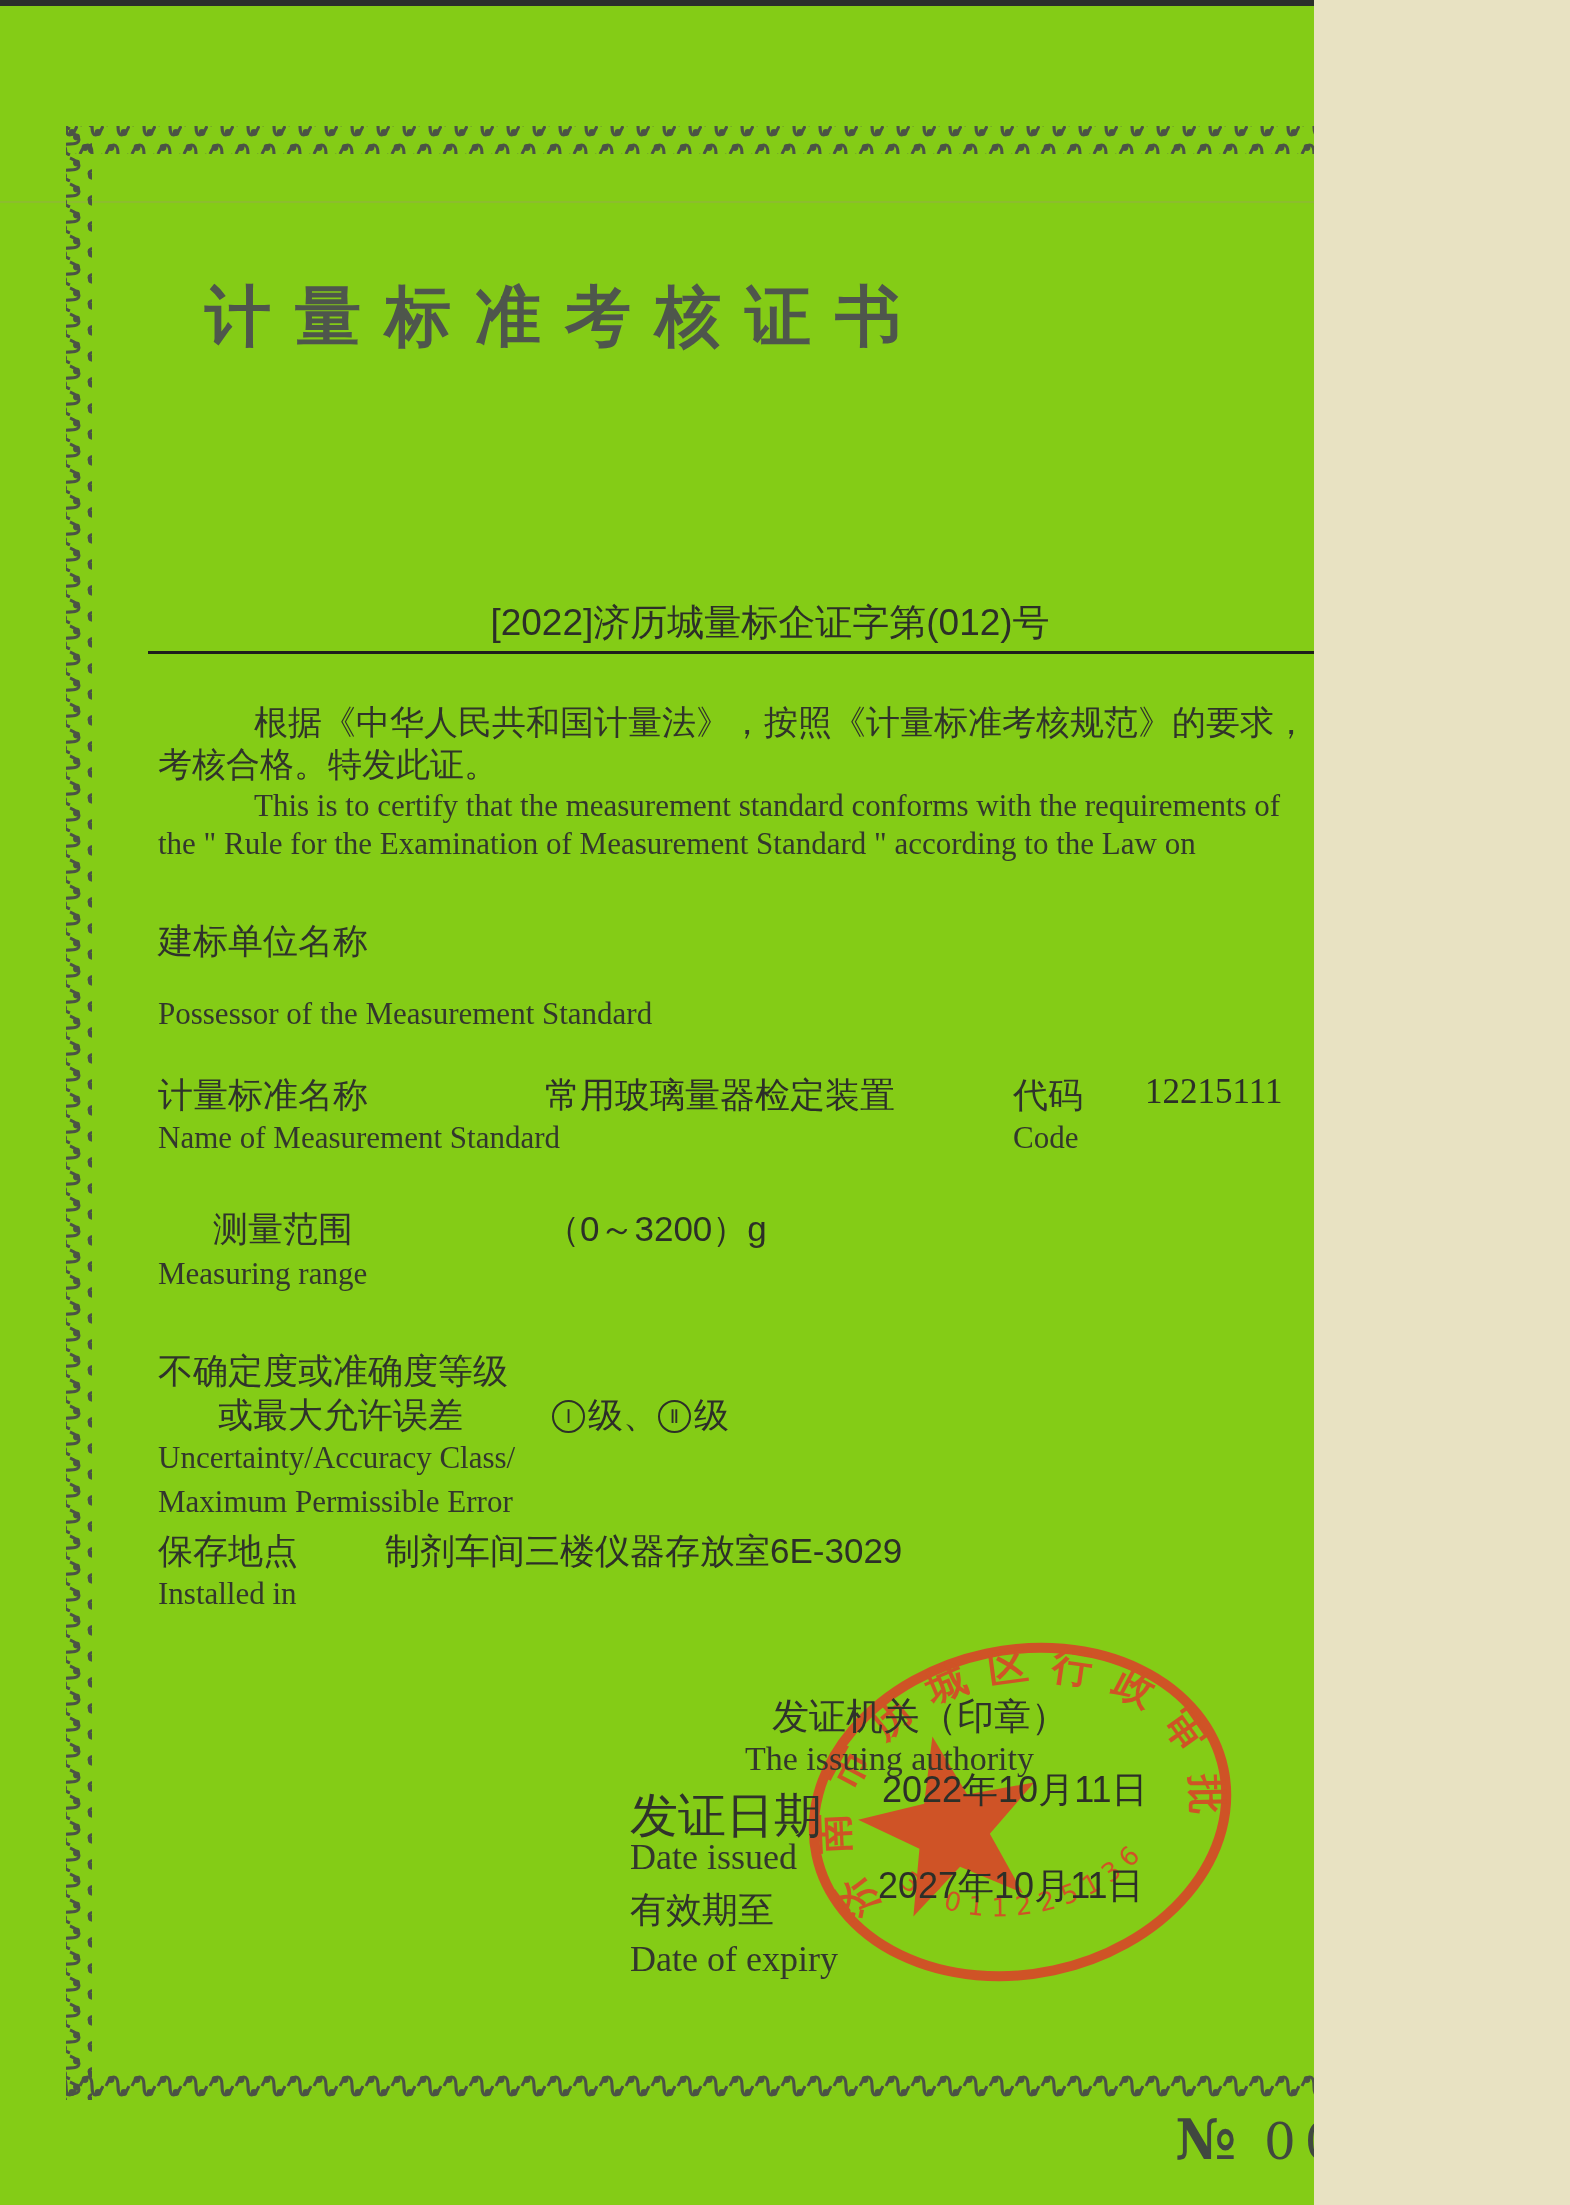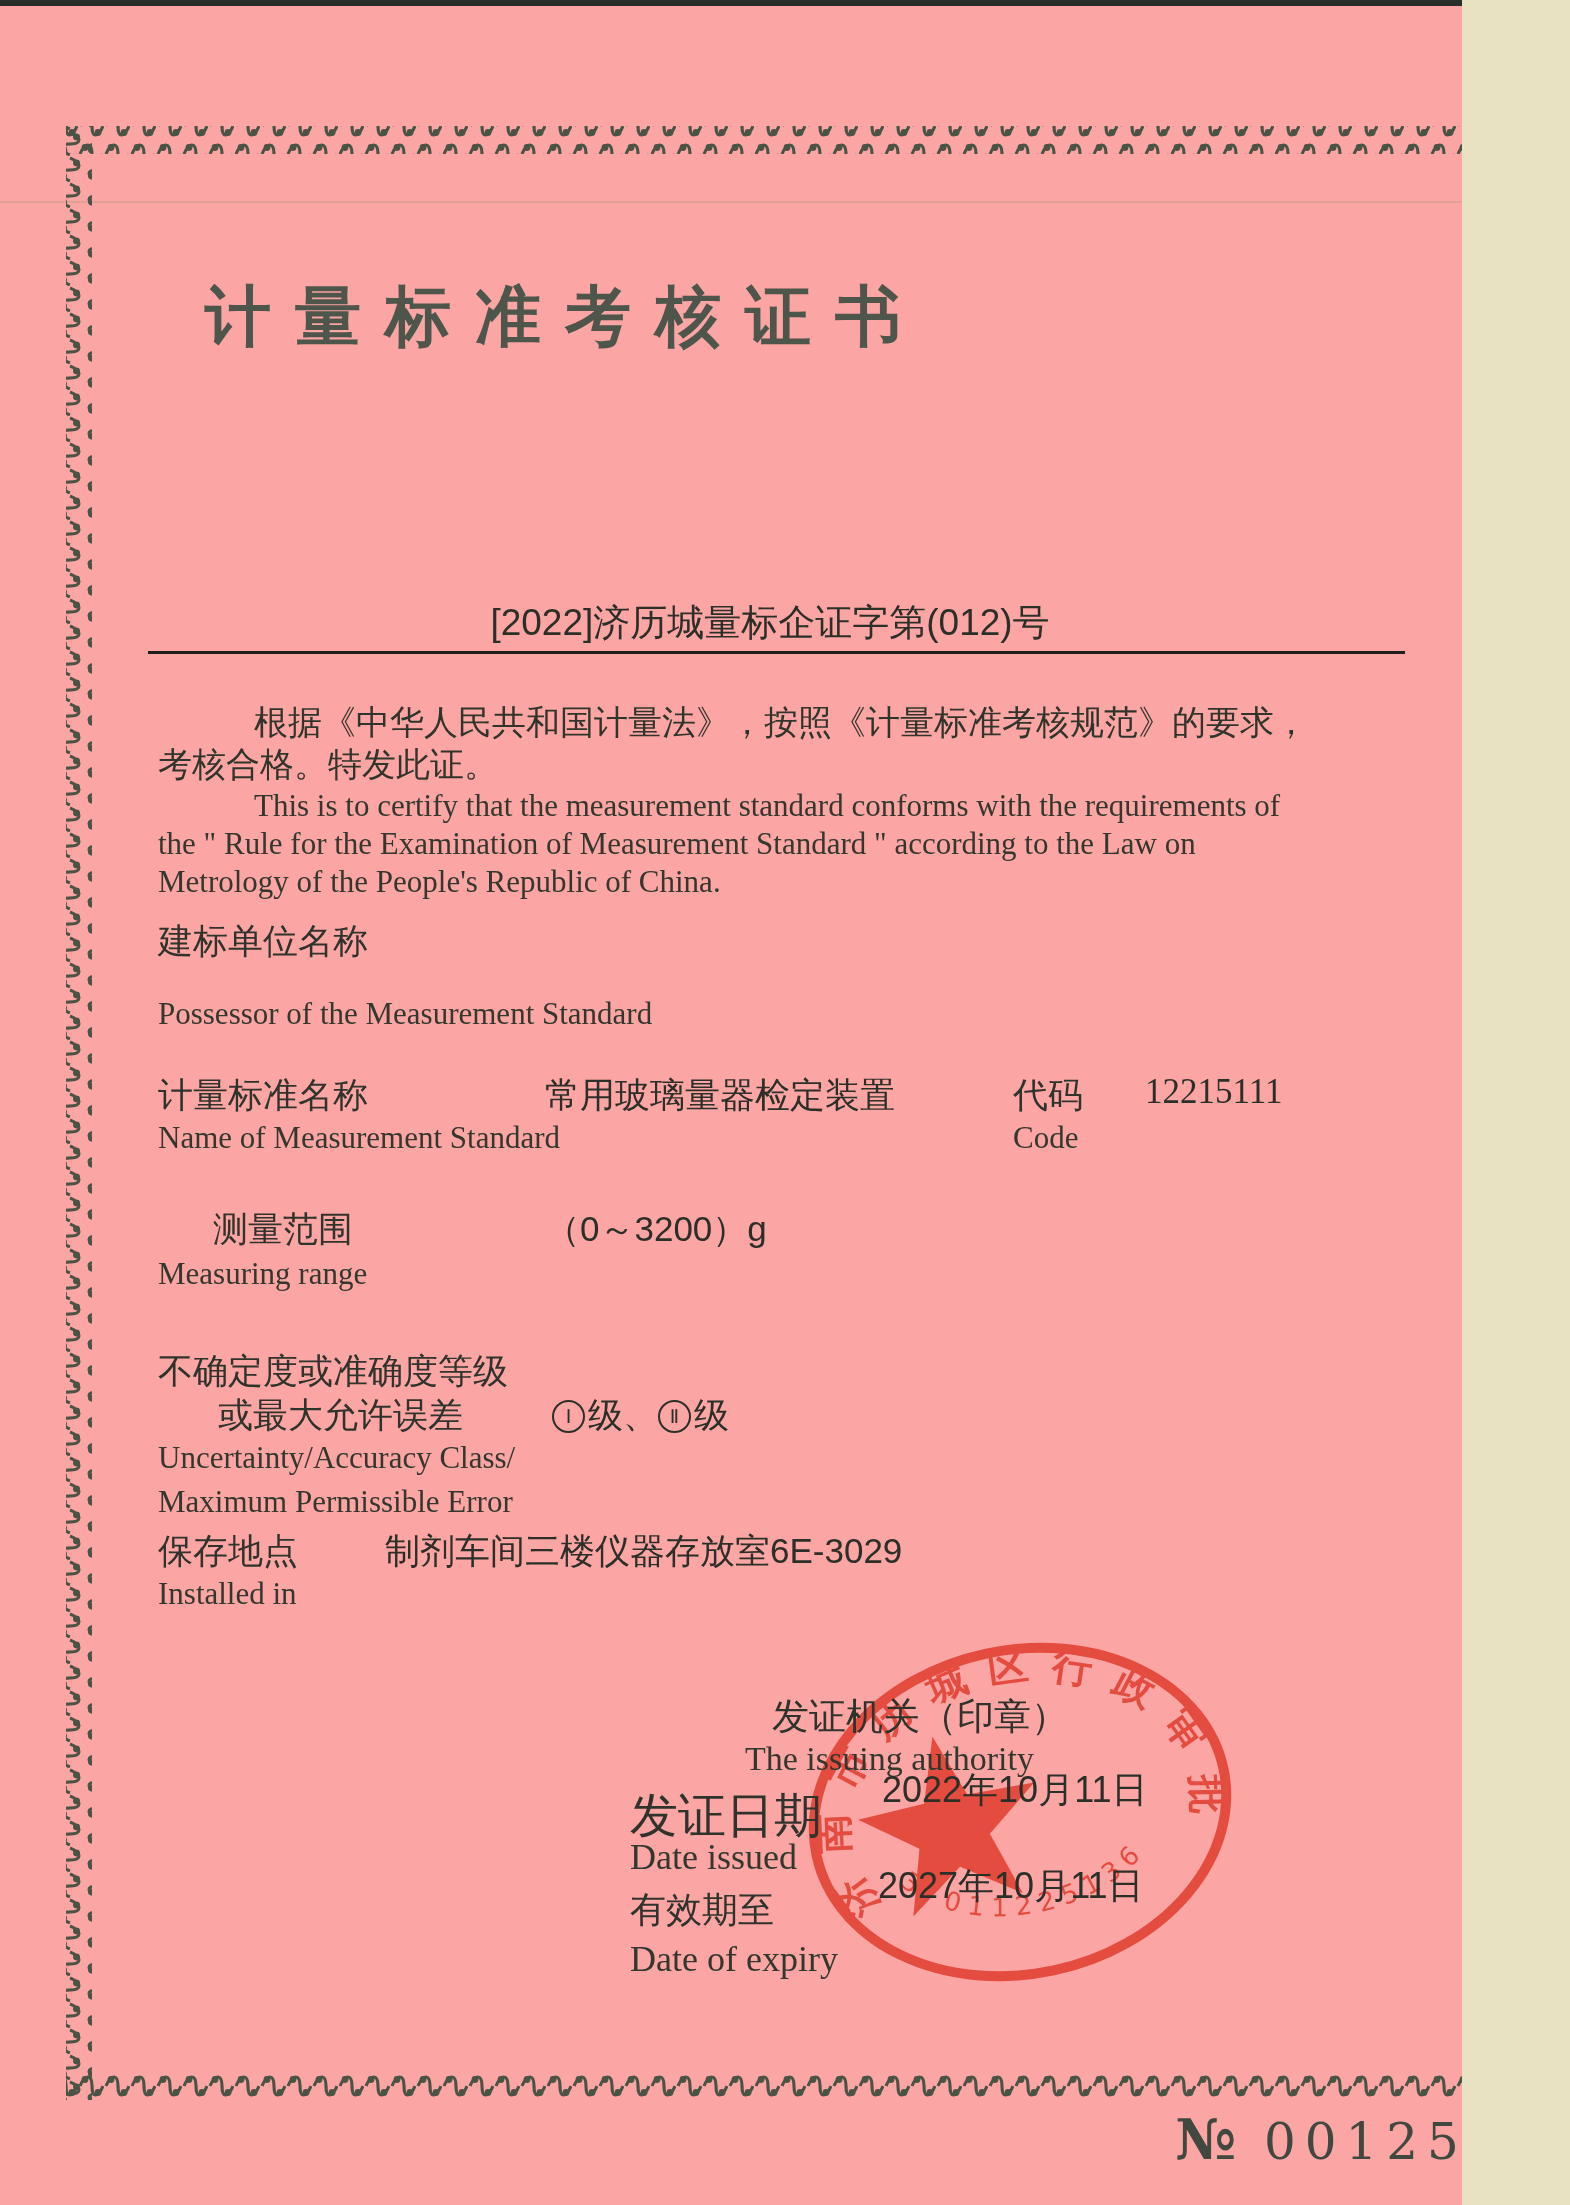--- a/index.html
+++ b/index.html
@@ -1,20 +1,20 @@
 <!DOCTYPE html>
 <html><head>
 <meta charset="utf-8">
 <style>
   html,body{margin:0;padding:0;}
   body{background:#e8e2c2;}
   .page{
     position:relative;
-    width:1462px;height:2205px;
-    background:#fca5a5;
+    width:1314px;height:2205px;
+    background:#84cc16;
     overflow:hidden;
     font-family:"Liberation Serif", serif;
     color:#34382e;
   }
   .abs{position:absolute;white-space:nowrap;}
   .zh{font-family:Liberation Sans, sans-serif;}
   .en{font-family:"Liberation Serif", serif;}
   .scan-edge{position:absolute;left:0;top:0;width:100%;height:6px;background:#2b2f2b;}
   .scan-streak{position:absolute;left:0;width:100%;height:2px;background:rgba(160,150,110,0.28);}
   .frame-svg{position:absolute;left:0;top:0;}
@@ -89,21 +89,20 @@
   <div class="abs title-zh" style="left:205px;top:272px;">计量标准考核证书</div>
 
   <div class="abs certno zh" style="left:150px;top:598px;width:1240px;">[2022]济历城量标企证字第(012)号</div>
   <div class="underline" style="left:148px;top:651px;width:1257px;"></div>
 
   <div class="abs body-text zh" style="left:254px;top:700px;">根据《中华人民共和国计量法》，按照《计量标准考核规范》的要求，</div>
   <div class="abs body-text zh" style="left:158px;top:742px;">考核合格。特发此证。</div>
 
   <div class="abs body-text-en en" style="left:254px;top:788px;">This is to certify that the measurement standard conforms with the requirements of</div>
   <div class="abs body-text-en en" style="left:158px;top:826px;">the " Rule for the  Examination  of  Measurement Standard " according to the Law on</div>
-  <div class="abs body-text-en en" style="left:158px;top:864px;">Metrology of the People's Republic of China.</div>
 
   <div class="abs label-zh zh" style="left:158px;top:918px;">建标单位名称</div>
   <div class="abs label-en en" style="left:158px;top:996px;">Possessor of the Measurement Standard</div>
 
   <div class="abs label-zh zh" style="left:158px;top:1072px;">计量标准名称</div>
   <div class="abs value zh" style="left:545px;top:1072px;">常用玻璃量器检定装置</div>
   <div class="abs label-zh zh" style="left:1013px;top:1072px;">代码</div>
   <div class="abs value en" style="left:1145px;top:1072px;">12215111</div>
   <div class="abs label-en en" style="left:158px;top:1120px;">Name of Measurement Standard</div>
   <div class="abs label-en en" style="left:1013px;top:1120px;">Code</div>

